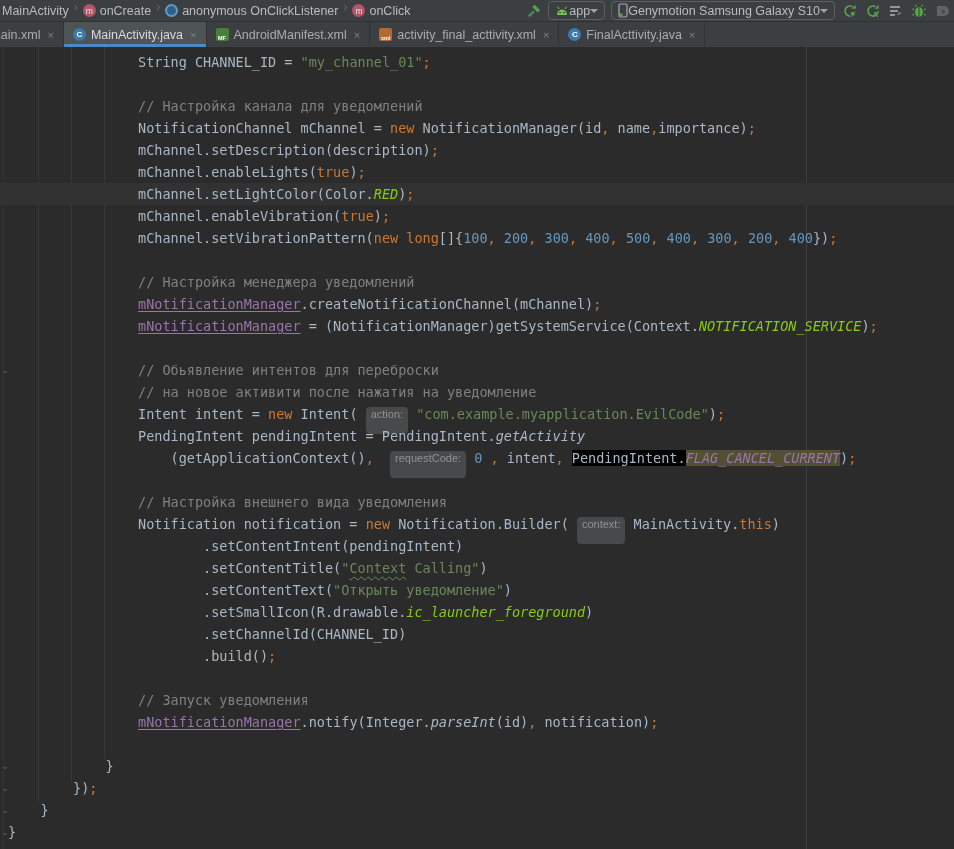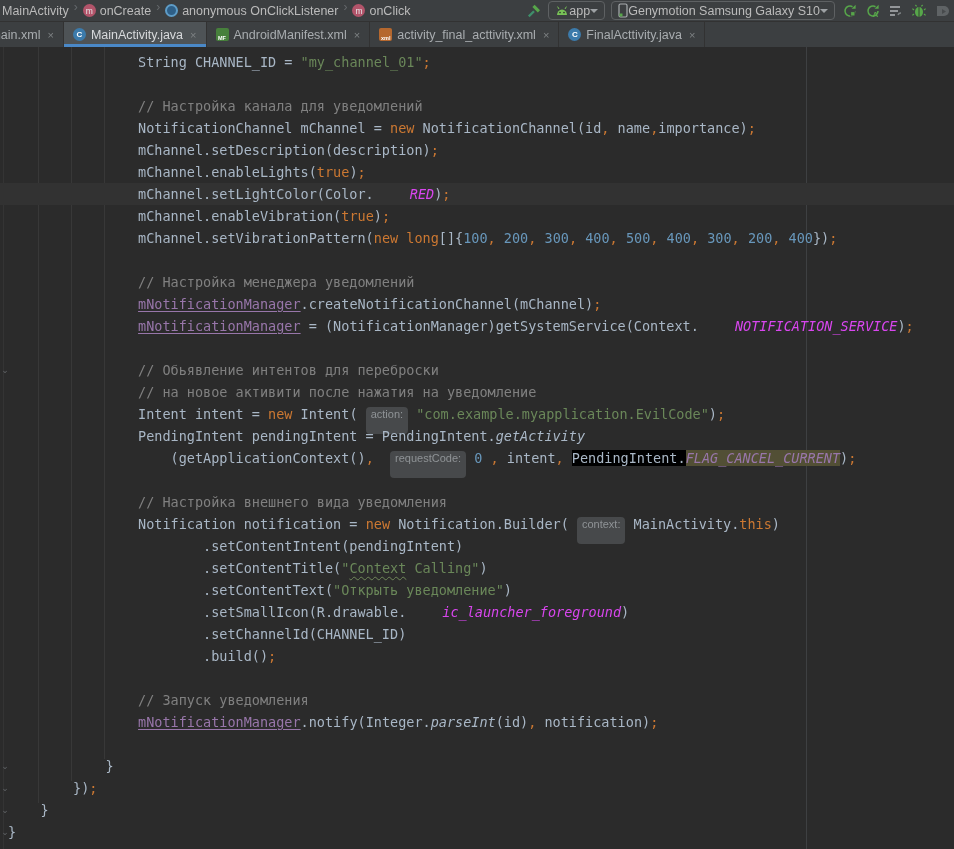--- a/index.html
+++ b/index.html
@@ -49,21 +49,21 @@
     font-size:13.5px; }
   .code-line { height:22px; line-height:22px; white-space:pre; padding-left:8px; }
   .code-line.current { background:#323232; }
   .s-pl { color:#a9b7c6; }
   .s-kw { color:#cc7832; }
   .s-str { color:#6a8759; }
   .s-com { color:#808080; }
   .s-num { color:#6897bb; }
   .s-pun { color:#cc7832; }
   .s-fld { color:#9876aa; text-decoration:underline; text-underline-offset:2px; }
-  .s-cst { color:#d946ef; font-style:italic;margin-left:36px; }
+  .s-cst { color:#84cc16; font-style:italic; }
   .s-sm  { color:#a9b7c6; font-style:italic; }
   .s-hlpl { color:#a9b7c6; background:#000000; }
   .s-hlcst { color:#9876aa; font-style:italic; background:#524f35; }
   .s-typo { color:#6a8759; text-decoration:underline wavy #6f8759; text-underline-offset:3px;
     text-decoration-thickness:1px; }
   .s-hint { background:#47494b; color:#8f9396; border-radius:4px; padding:0 5px; font-size:11px;
     font-family:"Liberation Sans",sans-serif; display:inline-block; line-height:15px; height:27px;
     vertical-align:1px; }
 </style>
 </head>
@@ -193,21 +193,21 @@
 <div class="editor">
   <div class="gutter-line"></div>
   <div class="vguide" style="left:38px;height:756px;"></div>
   <div class="vguide" style="left:71px;height:734px;"></div>
   <div class="vguide" style="left:104px;height:712px;"></div>
   <div class="margin-guide"></div>
   <div class="code" id="code">
       <div class="code-line"><span class="s-pl">                String CHANNEL_ID = </span><span class="s-str">"my_channel_01"</span><span class="s-pun">;</span></div>
       <div class="code-line"></div>
       <div class="code-line"><span class="s-com">                // Настройка канала для уведомлений</span></div>
-      <div class="code-line"><span class="s-pl">                NotificationChannel mChannel = </span><span class="s-kw">new</span><span class="s-pl"> NotificationChannel(id</span><span class="s-pun">,</span><span class="s-pl"> name</span><span class="s-pun">,</span><span class="s-pl">importance)</span><span class="s-pun">;</span></div>
+      <div class="code-line"><span class="s-pl">                NotificationChannel mChannel = </span><span class="s-kw">new</span><span class="s-pl"> NotificationManager(id</span><span class="s-pun">,</span><span class="s-pl"> name</span><span class="s-pun">,</span><span class="s-pl">importance)</span><span class="s-pun">;</span></div>
       <div class="code-line"><span class="s-pl">                mChannel.setDescription(description)</span><span class="s-pun">;</span></div>
       <div class="code-line"><span class="s-pl">                mChannel.enableLights(</span><span class="s-kw">true</span><span class="s-pl">)</span><span class="s-pun">;</span></div>
       <div class="code-line current"><span class="s-pl">                mChannel.setLightColor(Color.</span><span class="s-cst">RED</span><span class="s-pl">)</span><span class="s-pun">;</span></div>
       <div class="code-line"><span class="s-pl">                mChannel.enableVibration(</span><span class="s-kw">true</span><span class="s-pl">)</span><span class="s-pun">;</span></div>
       <div class="code-line"><span class="s-pl">                mChannel.setVibrationPattern(</span><span class="s-kw">new</span><span class="s-pl"> </span><span class="s-kw">long</span><span class="s-pl">[]{</span><span class="s-num">100</span><span class="s-pun">,</span><span class="s-pl"> </span><span class="s-num">200</span><span class="s-pun">,</span><span class="s-pl"> </span><span class="s-num">300</span><span class="s-pun">,</span><span class="s-pl"> </span><span class="s-num">400</span><span class="s-pun">,</span><span class="s-pl"> </span><span class="s-num">500</span><span class="s-pun">,</span><span class="s-pl"> </span><span class="s-num">400</span><span class="s-pun">,</span><span class="s-pl"> </span><span class="s-num">300</span><span class="s-pun">,</span><span class="s-pl"> </span><span class="s-num">200</span><span class="s-pun">,</span><span class="s-pl"> </span><span class="s-num">400</span><span class="s-pl">})</span><span class="s-pun">;</span></div>
       <div class="code-line"></div>
       <div class="code-line"><span class="s-com">                // Настройка менеджера уведомлений</span></div>
       <div class="code-line"><span class="s-pl">                </span><span class="s-fld">mNotificationManager</span><span class="s-pl">.createNotificationChannel(mChannel)</span><span class="s-pun">;</span></div>
       <div class="code-line"><span class="s-pl">                </span><span class="s-fld">mNotificationManager</span><span class="s-pl"> = (NotificationManager)getSystemService(Context.</span><span class="s-cst">NOTIFICATION_SERVICE</span><span class="s-pl">)</span><span class="s-pun">;</span></div>
       <div class="code-line"></div>

